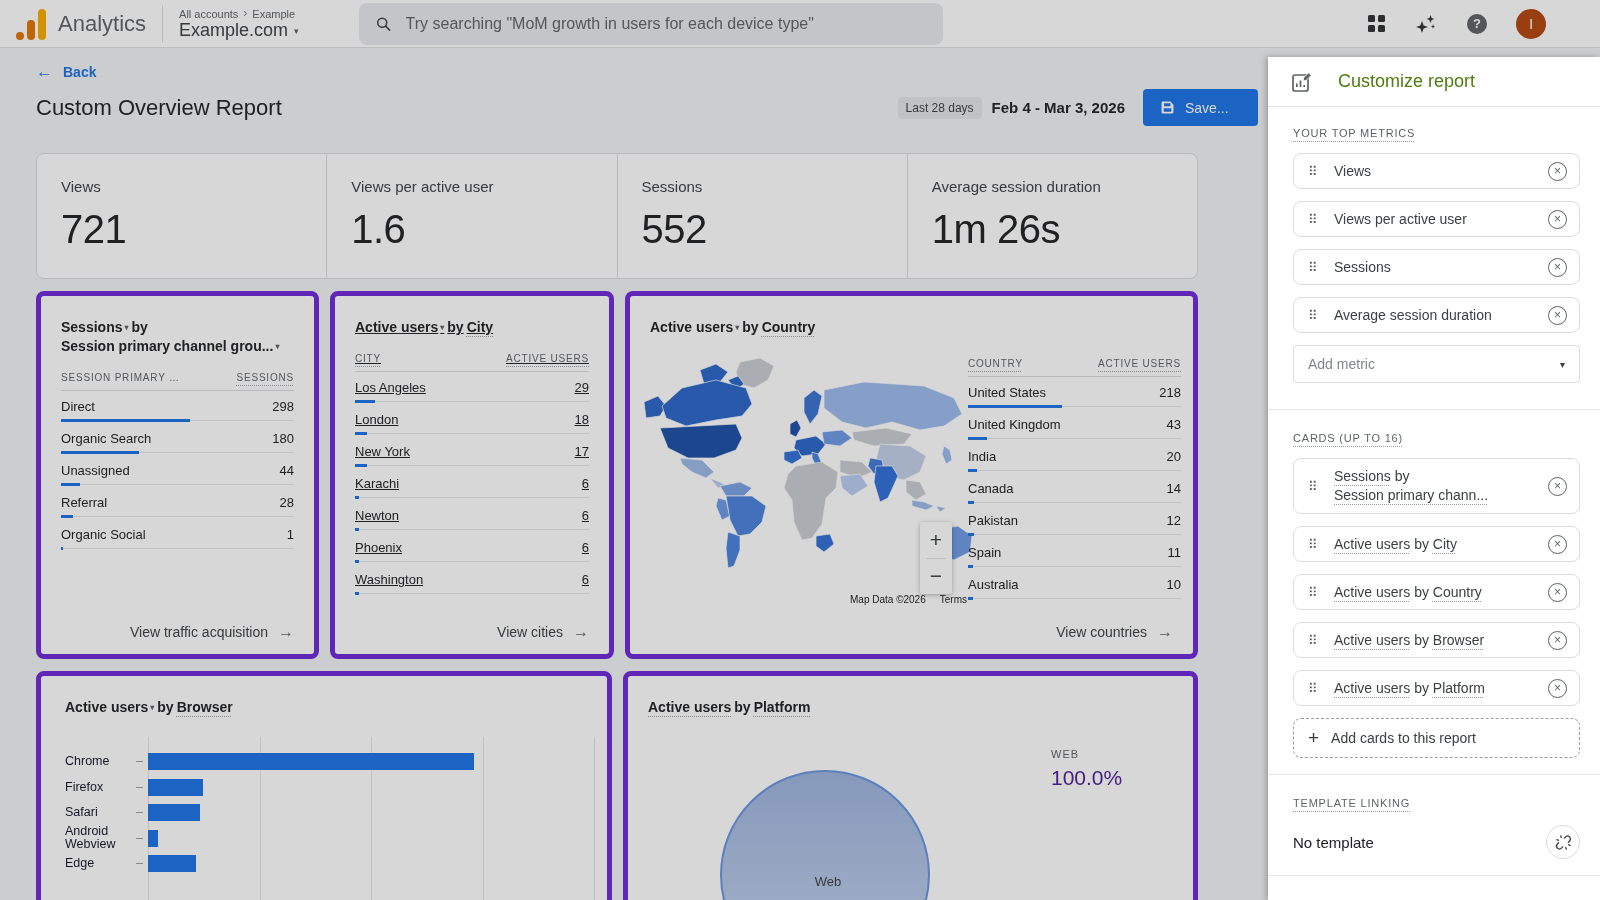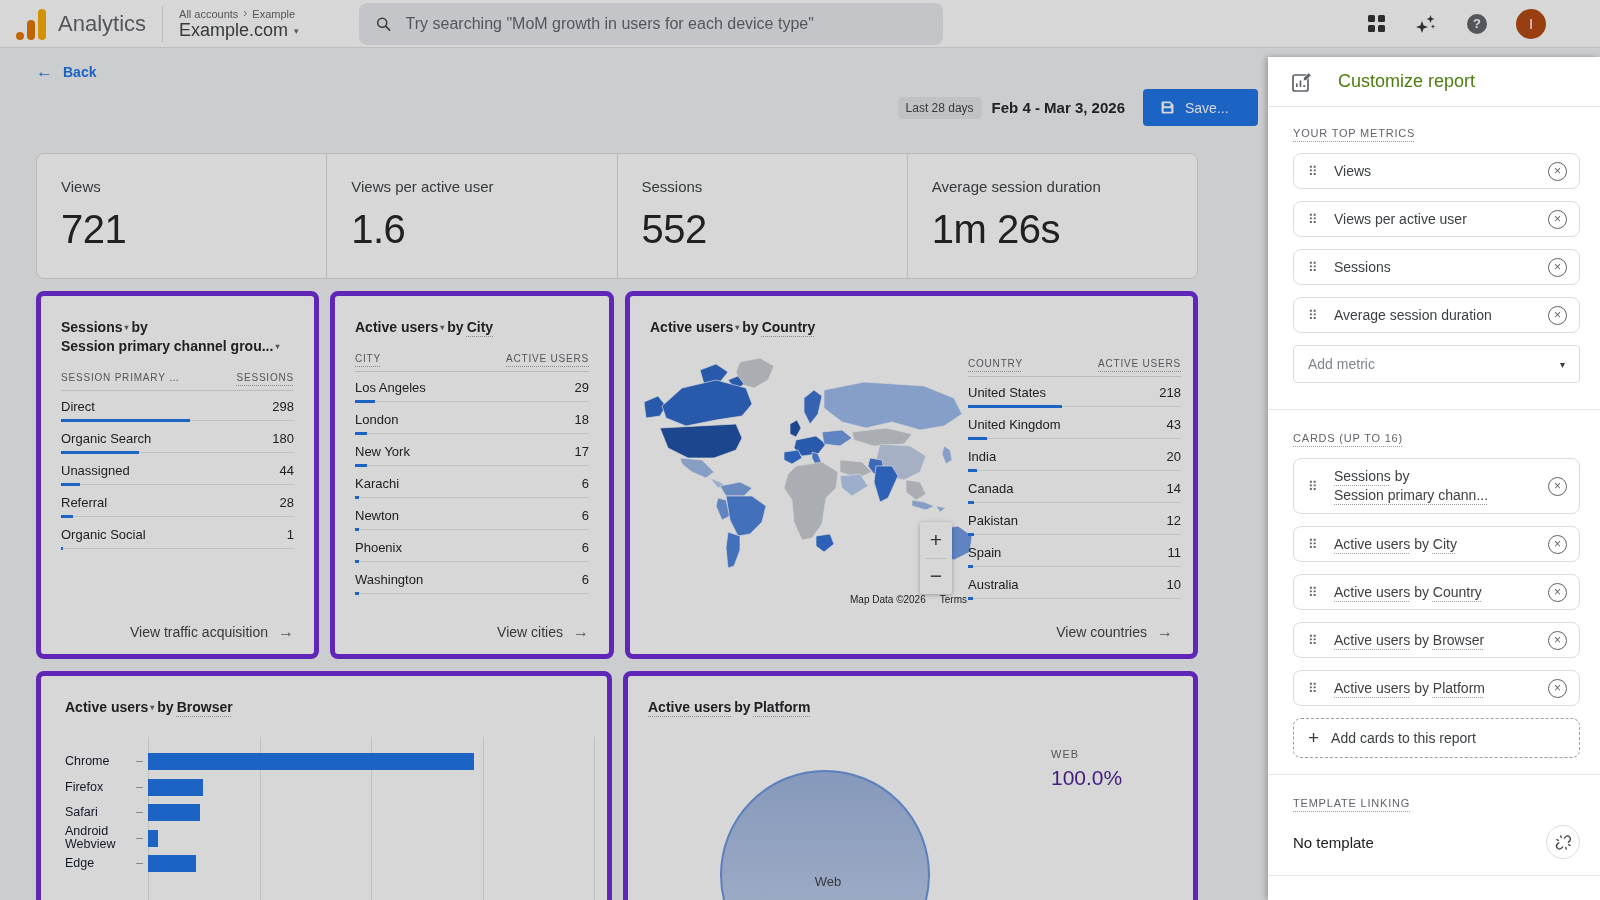--- a/index.html
+++ b/index.html
@@ -56,21 +56,21 @@
     height:126px; display:flex; }
   .mcol { flex:1; padding:24px 0 0 24px; }
   .mcol + .mcol { border-left:1px solid #dadce0; }
   .mlabel { font-size:15px; color:#3c4043; }
   .mvalue { font-size:40px; color:#202124; margin-top:12px; letter-spacing:-0.5px; }
 
   
   .cardrow { display:flex; gap:11px; width:1162px; margin-top:12px; }
   .card { position:relative; background:#fff; border:5px solid #6d28d9; border-radius:8px; height:368px; }
   .card.h2 { height:260px; }
-  .cA { width:283px; } .cB { width:284px; } .cC { flex:1; }
+  .cA { width:283px; } .cB { width:284px;text-decoration:underline; } .cC { flex:1; }
   .cD { width:576px; } .cE { flex:1; }
   .ctitle { padding:22px 20px 0 20px; font-size:14px; font-weight:bold; color:#202124; line-height:19px; }
   .caret2 { font-size:8px; color:#5f6368; margin-left:2px; vertical-align:2px; }
   .tby { margin:0 3px; }
   .du { text-decoration:underline dotted #9aa0a6; text-decoration-thickness:1px; text-underline-offset:4px; }
 
   .tblwrap { padding:0 20px; }
   .thead { display:flex; justify-content:space-between; margin-top:16px; padding-bottom:7px;
     border-bottom:1px solid #dadce0; font-size:10px; letter-spacing:0.8px; color:#5f6368; }
   .trow { padding-top:8px; }
@@ -183,20 +183,21 @@
         <div class="avatar">I</div>
       </div>
     </div>
 
     <div class="content">
       <div class="backrow">
         <span class="arr">←</span>
         <span>Back</span>
       </div>
       <div class="titlerow">
+        <div class="pagetitle">Custom Overview Report</div>
         <div class="trspacer"></div>
         <div class="datebadge">Last 28 days</div>
         <div class="daterange">Feb 4 - Mar 3, 2026</div>
         <button class="savebtn">
           <svg width="17" height="17" viewBox="0 0 20 20">
             <path fill="#fff" fill-rule="evenodd" d="M4.5 3h8.8L17 6.7V15.5a1.5 1.5 0 0 1-1.5 1.5h-11A1.5 1.5 0 0 1 3 15.5v-11A1.5 1.5 0 0 1 4.5 3 Z M6 5v3.5h7.5V5 Z M5.5 11h9v4h-9 Z"></path>
           </svg>
           <span>Save...</span>
         </button>
       </div>

